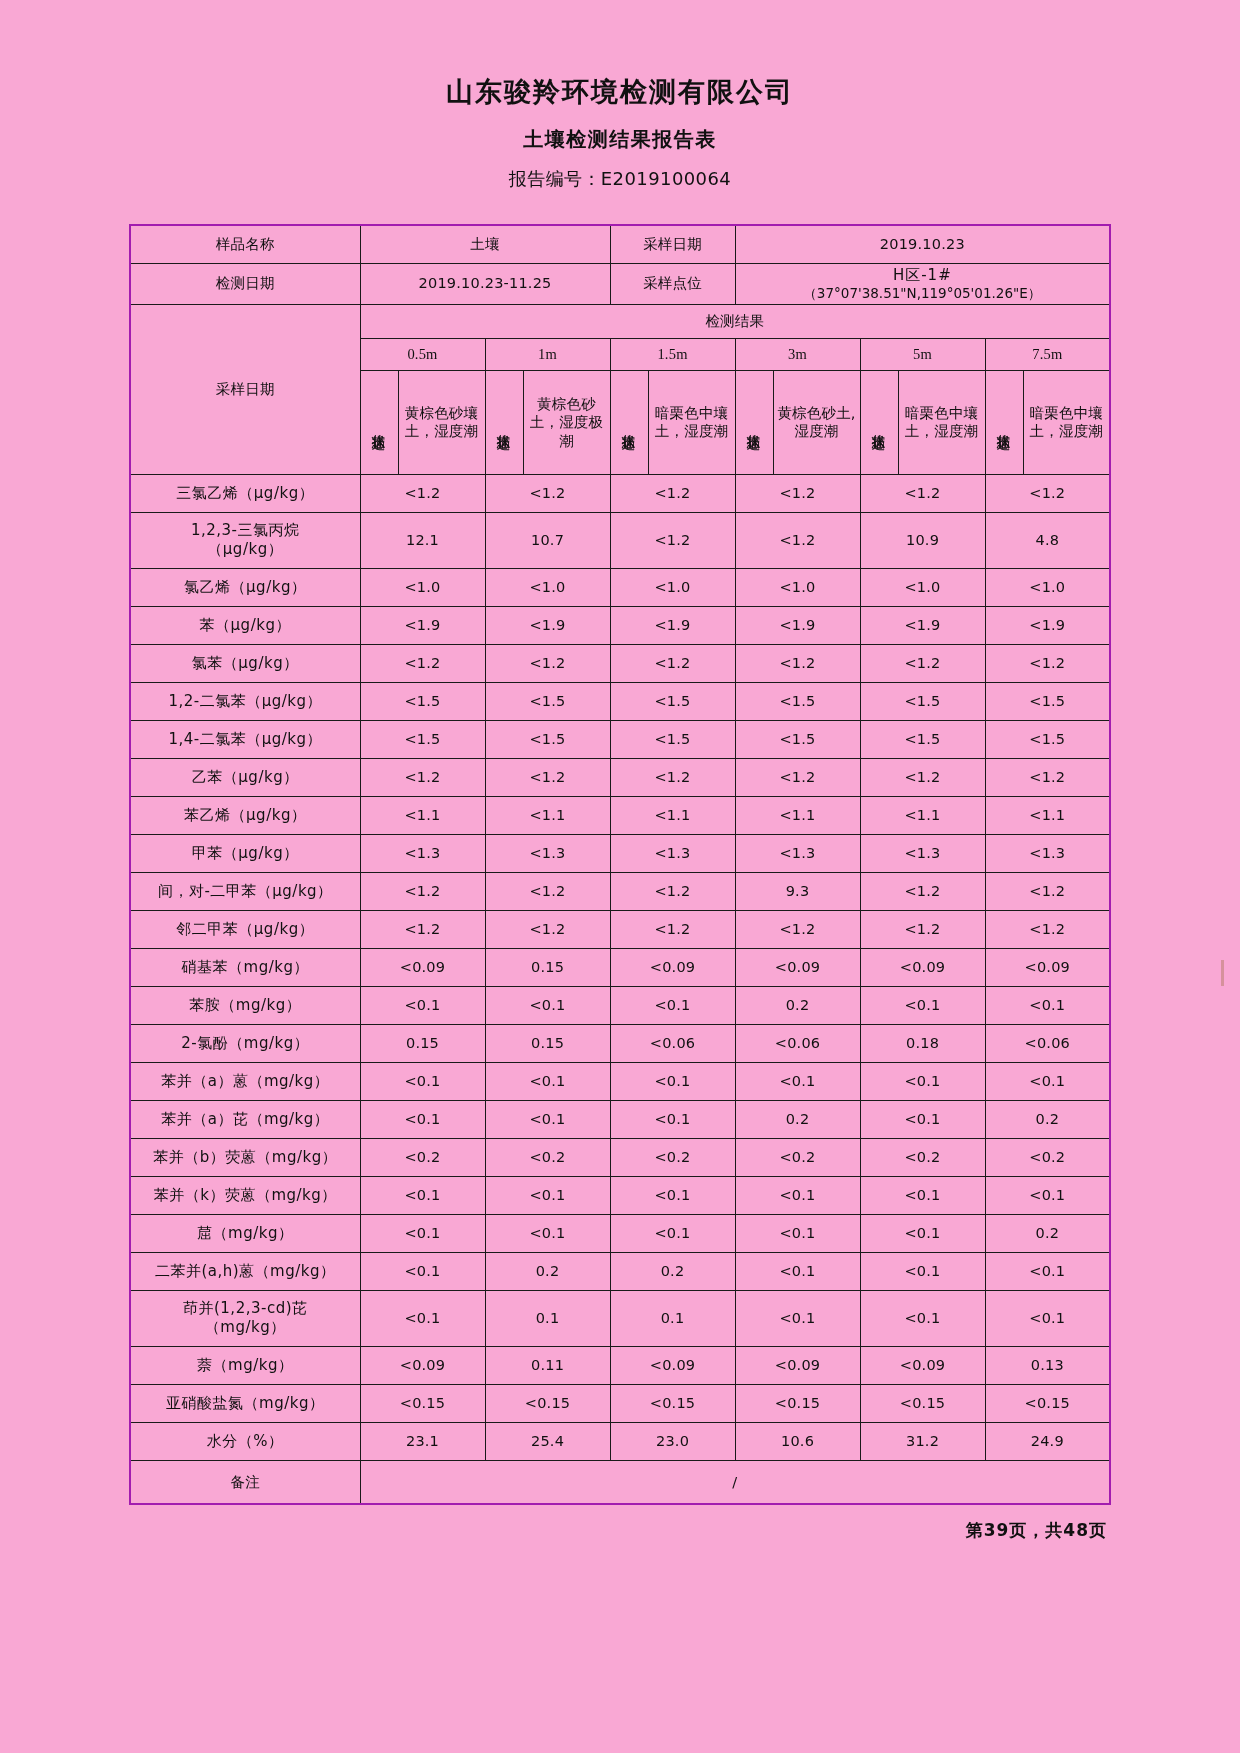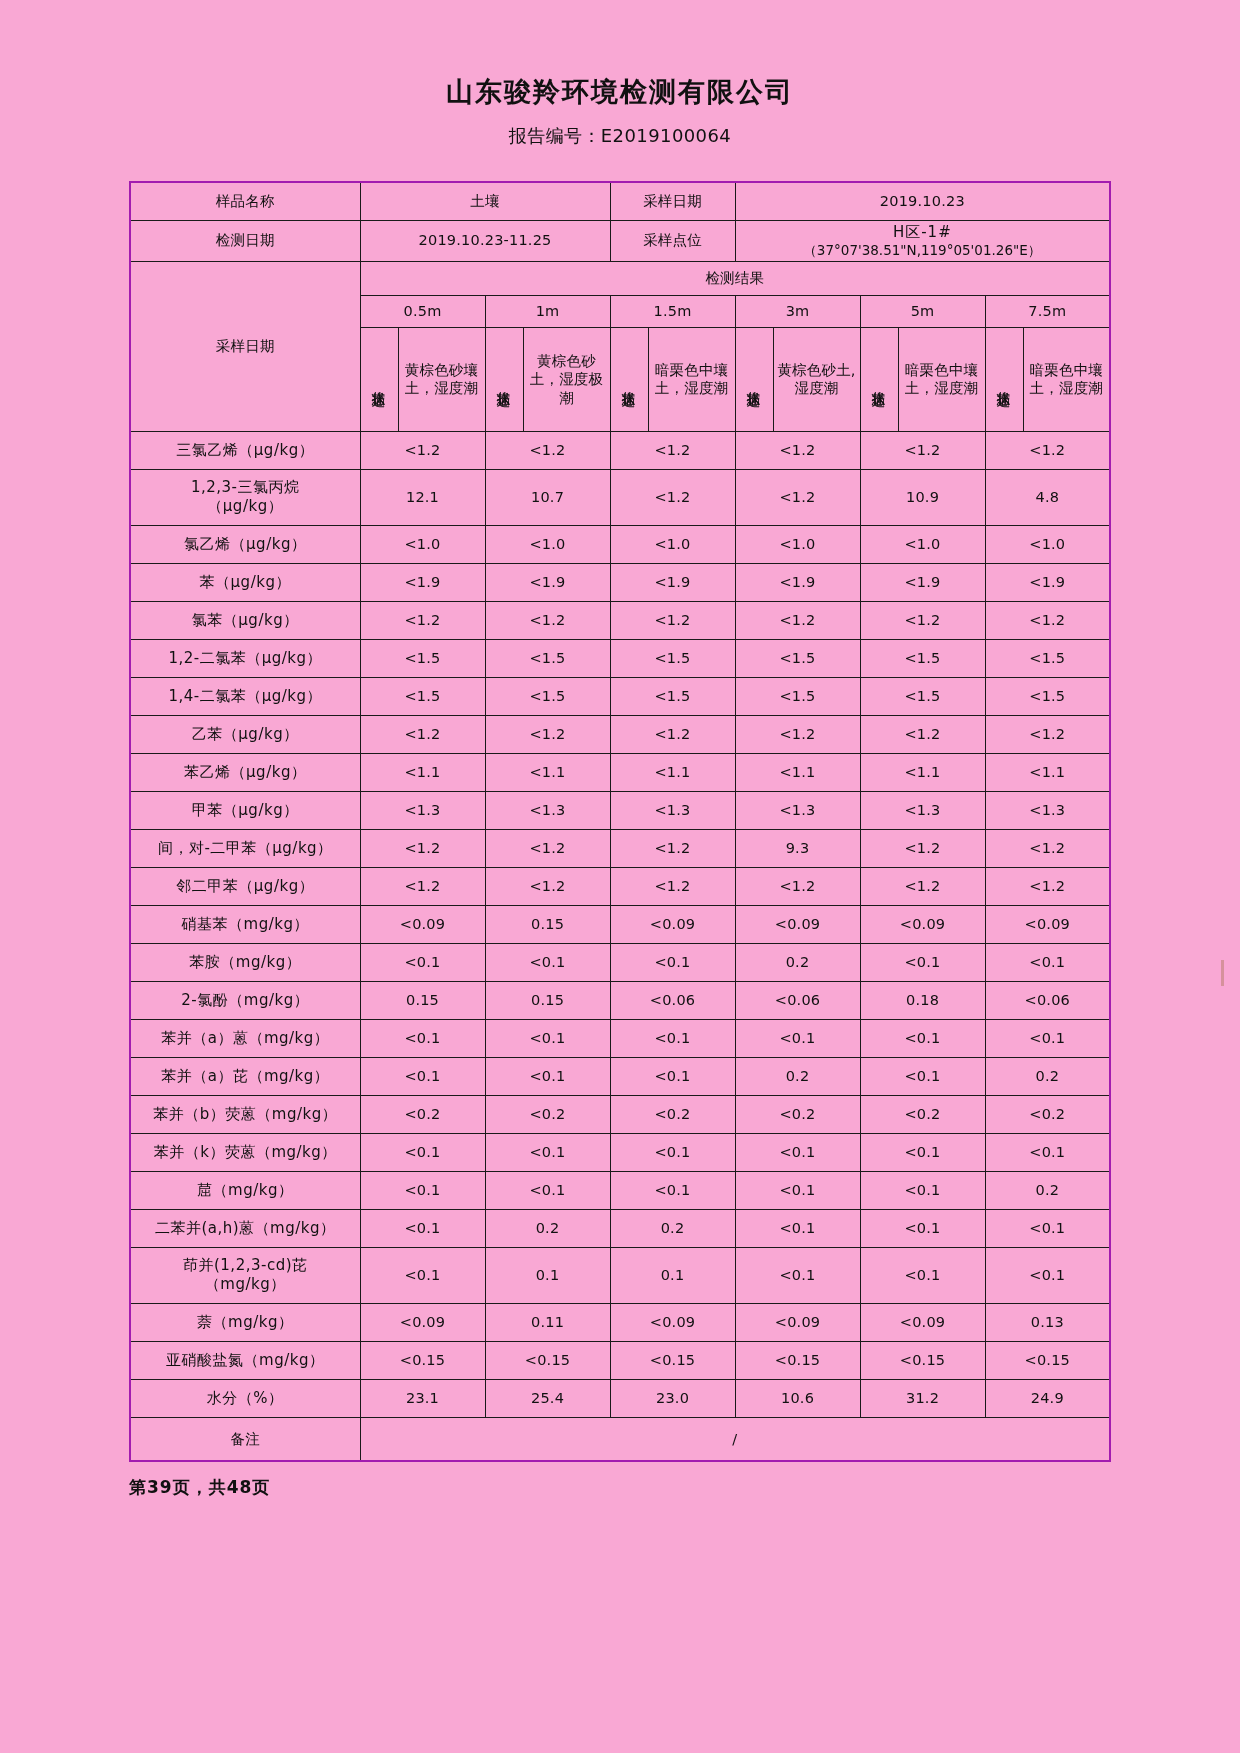--- a/index.html
+++ b/index.html
@@ -69,21 +69,21 @@
   }
   .r-info td { height: 38px; font-size: 15.5px; }
   .lbl { letter-spacing: 3px; }
   .coord {
     font-size: 13.5px;
     letter-spacing: 0px;
     white-space: nowrap;
   }
   .pt-name { font-size: 15px; letter-spacing: 1px; }
   .res-head td { height: 34px; font-size: 16px; letter-spacing: 4px; }
-  .depth-row td { height: 32px; font-size: 15px; }
+  .depth-row td { height: 32px; font-size: 15px; font-family: Liberation Serif, serif; }
   .desc-row td {
     height: 104px;
     font-size: 13.5px;
     line-height: 1.18;
     padding: 3px 1px;
   }
   .vert {
     writing-mode: vertical-rl;
     text-orientation: upright;
     letter-spacing: 1px;
@@ -99,20 +99,21 @@
   .data-row td { height: 38px; font-size: 15.5px; }
   .data-row td.item { font-size: 15px; letter-spacing: 0.5px; }
   .tall { height: 56px !important; }
   .two-line { line-height: 1.3; }
   td.note-label { height: 44px; font-size: 16px; letter-spacing: 6px; }
   td.note-val { text-align: left; padding-left: 10px; font-size: 16px; }
   
   .footer {
     width: 982px;
     margin: 14px auto 0 auto;
+    text-align: right;
     font-size: 17px;
     font-weight: bold;
     letter-spacing: 1px;
     padding-right: 4px;
   }
   .mark-r {
     position: absolute;
     right: 16px;
     top: 960px;
     width: 3px;
@@ -120,20 +121,21 @@
     background: #c98a8a;
     opacity: 0.75;
   }
 </style>
 </head>
 <body>
 
 <div class="page">
 
   <div class="company-title">山东骏羚环境检测有限公司</div>
+  <div class="report-title">土壤检测结果报告表</div>
   <div class="report-no">
     <span>报告编号：</span><span>E2019100064</span>
   </div>
 
   <div class="tbl-wrap">
     <table class="report">
       <colgroup>
         <col style="width:230px">
         <col style="width:38px">
           <col style="width:87px">

